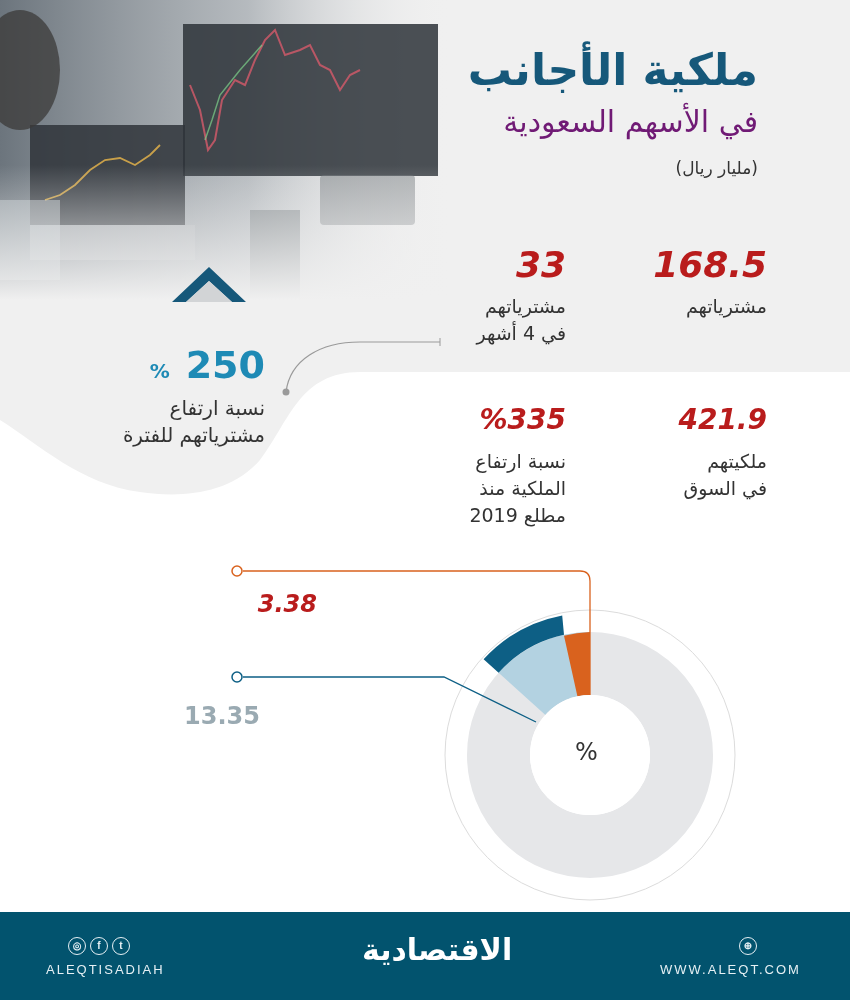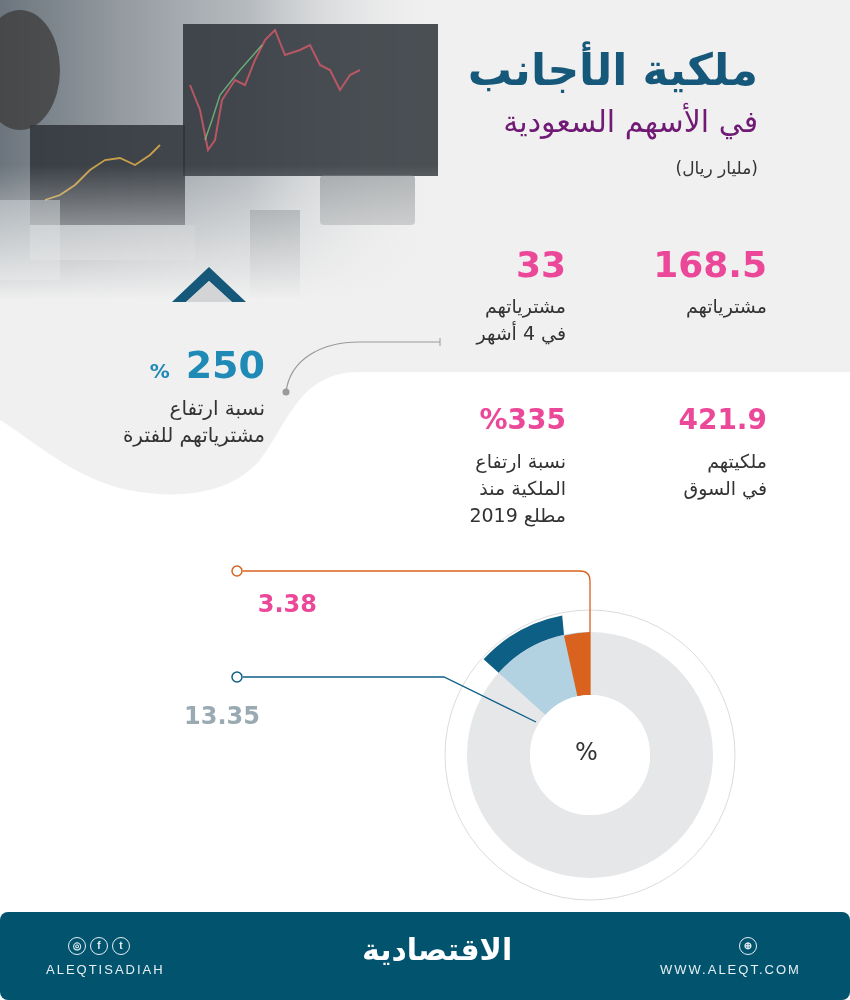--- a/index.html
+++ b/index.html
@@ -4,25 +4,25 @@
 <style>
   * { margin:0; padding:0; box-sizing:border-box; }
   html, body { width:850px; height:1000px; overflow:hidden; background:#ffffff; }
   body { position:relative; font-family:"DejaVu Sans", sans-serif; direction:rtl; color:#333; }
   .abs { position:absolute; }
   #bg-svg { position:absolute; left:0; top:0; width:850px; height:1000px; }
   .title-main { right:92px; top:44px; font-size:44px; font-weight:bold; color:#16587a; font-family:"DejaVu Sans", sans-serif; letter-spacing:-1px; }
   .title-sub { right:92px; top:104px; font-size:30px; color:#701a75; }
   .title-unit { right:92px; top:158px; font-size:17px; color:#333; }
   .num { font-weight:bold; font-family:"DejaVu Sans", sans-serif; }
-  .orange { color:#ec4899; }
+  .orange { color:#b91c1c;font-style:italic; }
   .blue { color:#1e8ab5; }
   .gray { color:#9aaab2; }
   .stat-label { font-size:19px; color:#333; line-height:27px; text-align:right; }
-  .footer { position:absolute; left:0; top:912px; width:850px; height:88px; background:#02536e;border-radius:8px; }
+  .footer { position:absolute; left:0; top:912px; width:850px; height:88px; background:#02536e; }
   .footer-text { color:#e6f0f4; font-family:"Liberation Sans", sans-serif; font-size:13px; letter-spacing:2px; direction:ltr; }
   .social-ic { width:18px; height:18px; border:1.5px solid #e6f0f4; border-radius:50%; color:#e6f0f4; font-size:10px; display:inline-flex; align-items:center; justify-content:center; font-family:"Liberation Sans", sans-serif; font-weight:bold; margin:0 2px; }
   .logo { color:#ffffff; font-size:30px; font-weight:bold; font-family:"DejaVu Sans", sans-serif; }
 </style>
 </head>
 <body>
 
 <svg id="bg-svg" viewBox="0 0 850 1000" xmlns="http://www.w3.org/2000/svg">
   <defs>
     <linearGradient id="photoFade" x1="0" y1="0" x2="1" y2="0">

